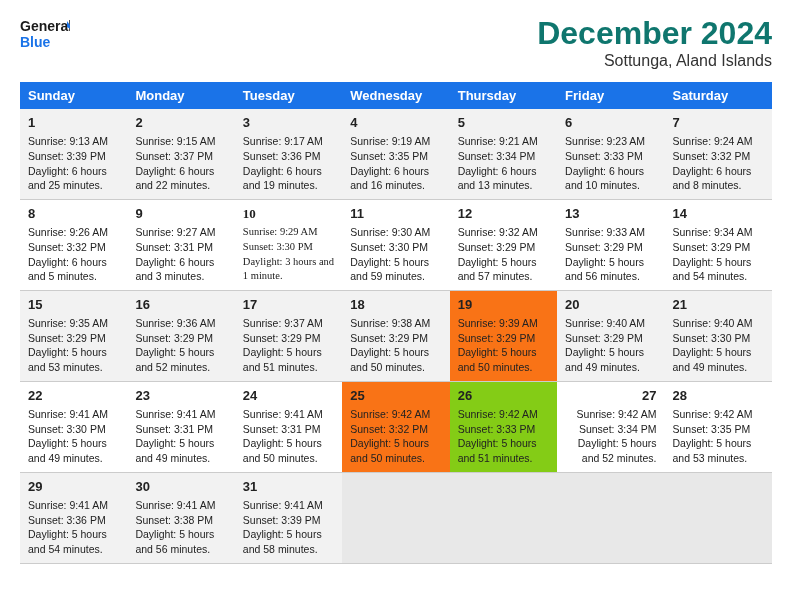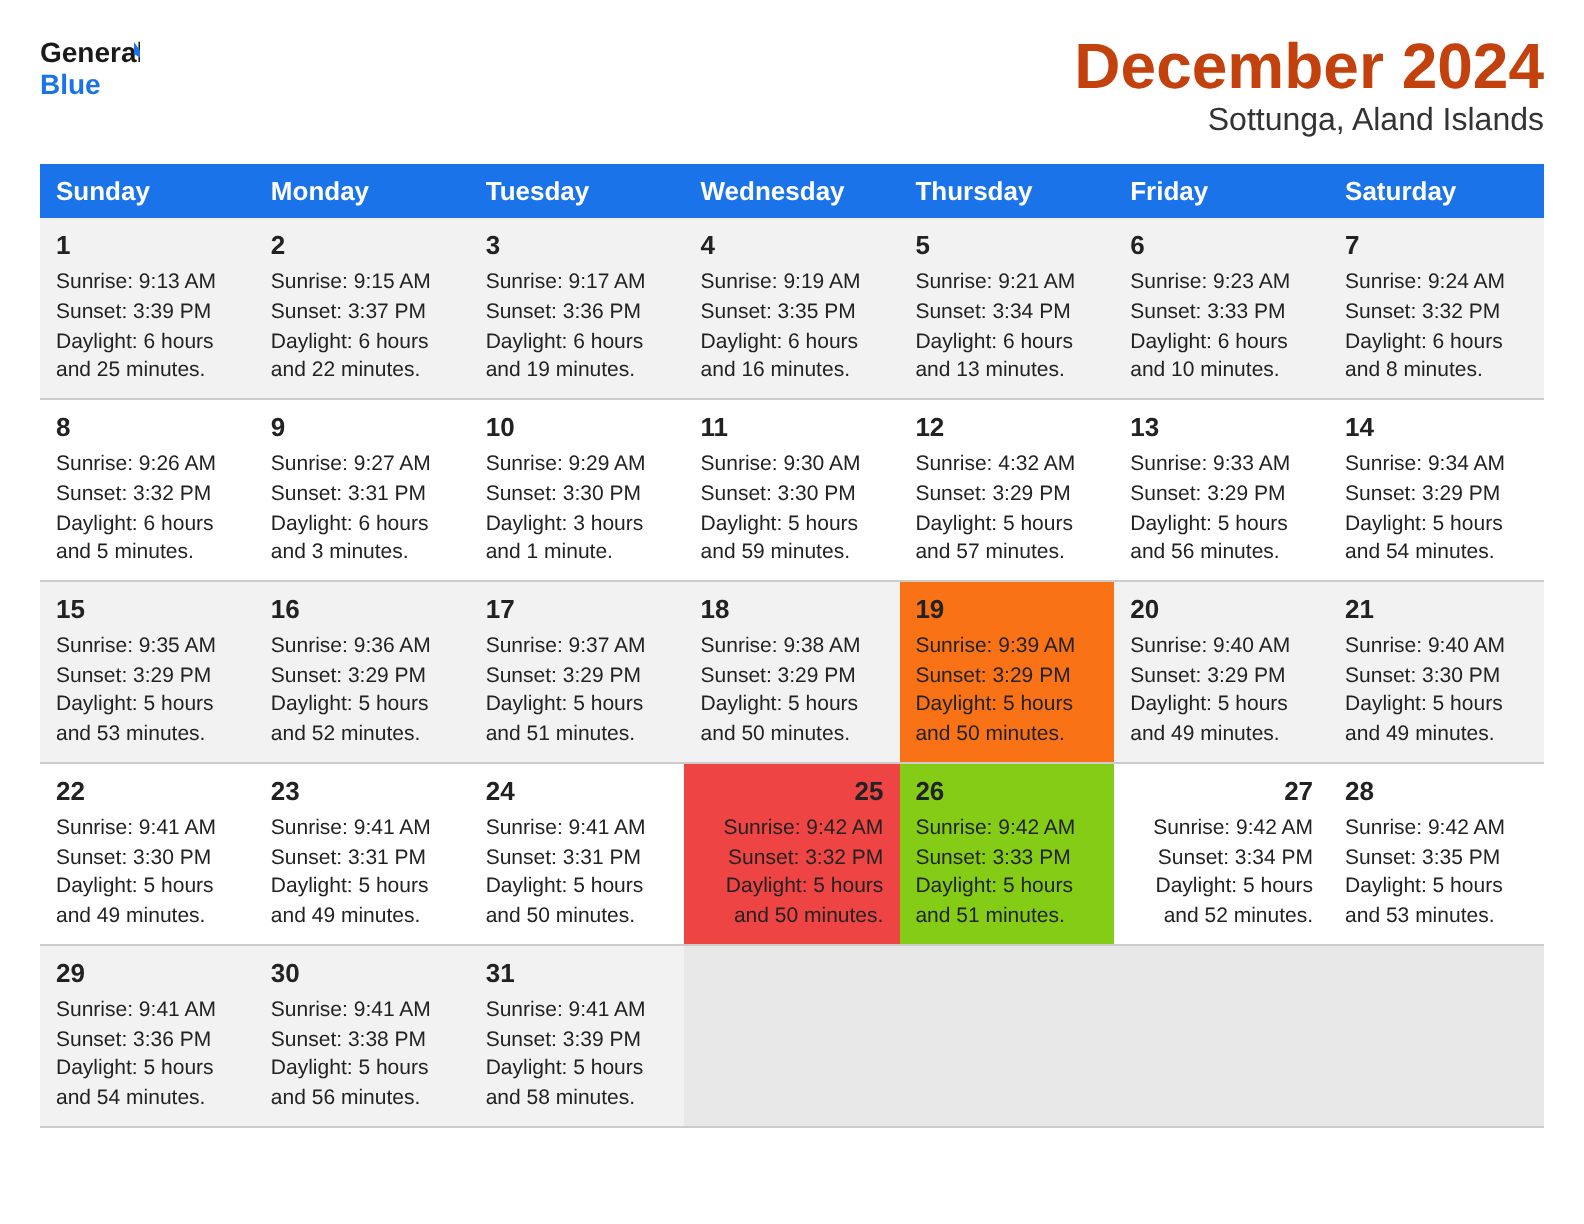--- a/index.html
+++ b/index.html
@@ -24,21 +24,21 @@
       display: flex;
       align-items: center;
       gap: 4px;
     }
     .title-block {
       text-align: right;
     }
     .month-title {
       font-size: 32px;
       font-weight: bold;
-      color: #c2410c;
+      color: #0f766e;
     }
     .location-title {
       font-size: 16px;
       color: #333;
     }
     table {
       width: 100%;
       border-collapse: collapse;
       table-layout: fixed;
     }
@@ -155,35 +155,35 @@
             <div>Sunrise: 9:26 AM</div>
             <div>Sunset: 3:32 PM</div>
             <div>Daylight: 6 hours and 5 minutes.</div>
           </td>
           <td style="background-color: rgb(255, 255, 255);">
             <span class="day-num">9</span>
             <div>Sunrise: 9:27 AM</div>
             <div>Sunset: 3:31 PM</div>
             <div>Daylight: 6 hours and 3 minutes.</div>
           </td>
-          <td style="background-color: rgb(255, 255, 255);">
+          <td style="background-color: rgb(255, 255, 255); font-family: Liberation Serif, serif;">
             <span class="day-num">10</span>
             <div>Sunrise: 9:29 AM</div>
             <div>Sunset: 3:30 PM</div>
             <div>Daylight: 3 hours and 1 minute.</div>
           </td>
           <td style="background-color: rgb(255, 255, 255);">
             <span class="day-num">11</span>
             <div>Sunrise: 9:30 AM</div>
             <div>Sunset: 3:30 PM</div>
             <div>Daylight: 5 hours and 59 minutes.</div>
           </td>
           <td style="background-color: rgb(255, 255, 255);">
             <span class="day-num">12</span>
-            <div>Sunrise: 4:32 AM</div>
+            <div>Sunrise: 9:32 AM</div>
             <div>Sunset: 3:29 PM</div>
             <div>Daylight: 5 hours and 57 minutes.</div>
           </td>
           <td style="background-color: rgb(255, 255, 255);">
             <span class="day-num">13</span>
             <div>Sunrise: 9:33 AM</div>
             <div>Sunset: 3:29 PM</div>
             <div>Daylight: 5 hours and 56 minutes.</div>
           </td>
           <td style="background-color: rgb(255, 255, 255);">
@@ -249,21 +249,21 @@
             <div>Sunrise: 9:41 AM</div>
             <div>Sunset: 3:31 PM</div>
             <div>Daylight: 5 hours and 49 minutes.</div>
           </td>
           <td style="background-color: rgb(255, 255, 255);">
             <span class="day-num">24</span>
             <div>Sunrise: 9:41 AM</div>
             <div>Sunset: 3:31 PM</div>
             <div>Daylight: 5 hours and 50 minutes.</div>
           </td>
-          <td style="background-color: #ef4444; text-align: right;">
+          <td style="background-color: #f97316;">
             <span class="day-num">25</span>
             <div>Sunrise: 9:42 AM</div>
             <div>Sunset: 3:32 PM</div>
             <div>Daylight: 5 hours and 50 minutes.</div>
           </td>
           <td style="background-color: #84cc16;">
             <span class="day-num">26</span>
             <div>Sunrise: 9:42 AM</div>
             <div>Sunset: 3:33 PM</div>
             <div>Daylight: 5 hours and 51 minutes.</div>

